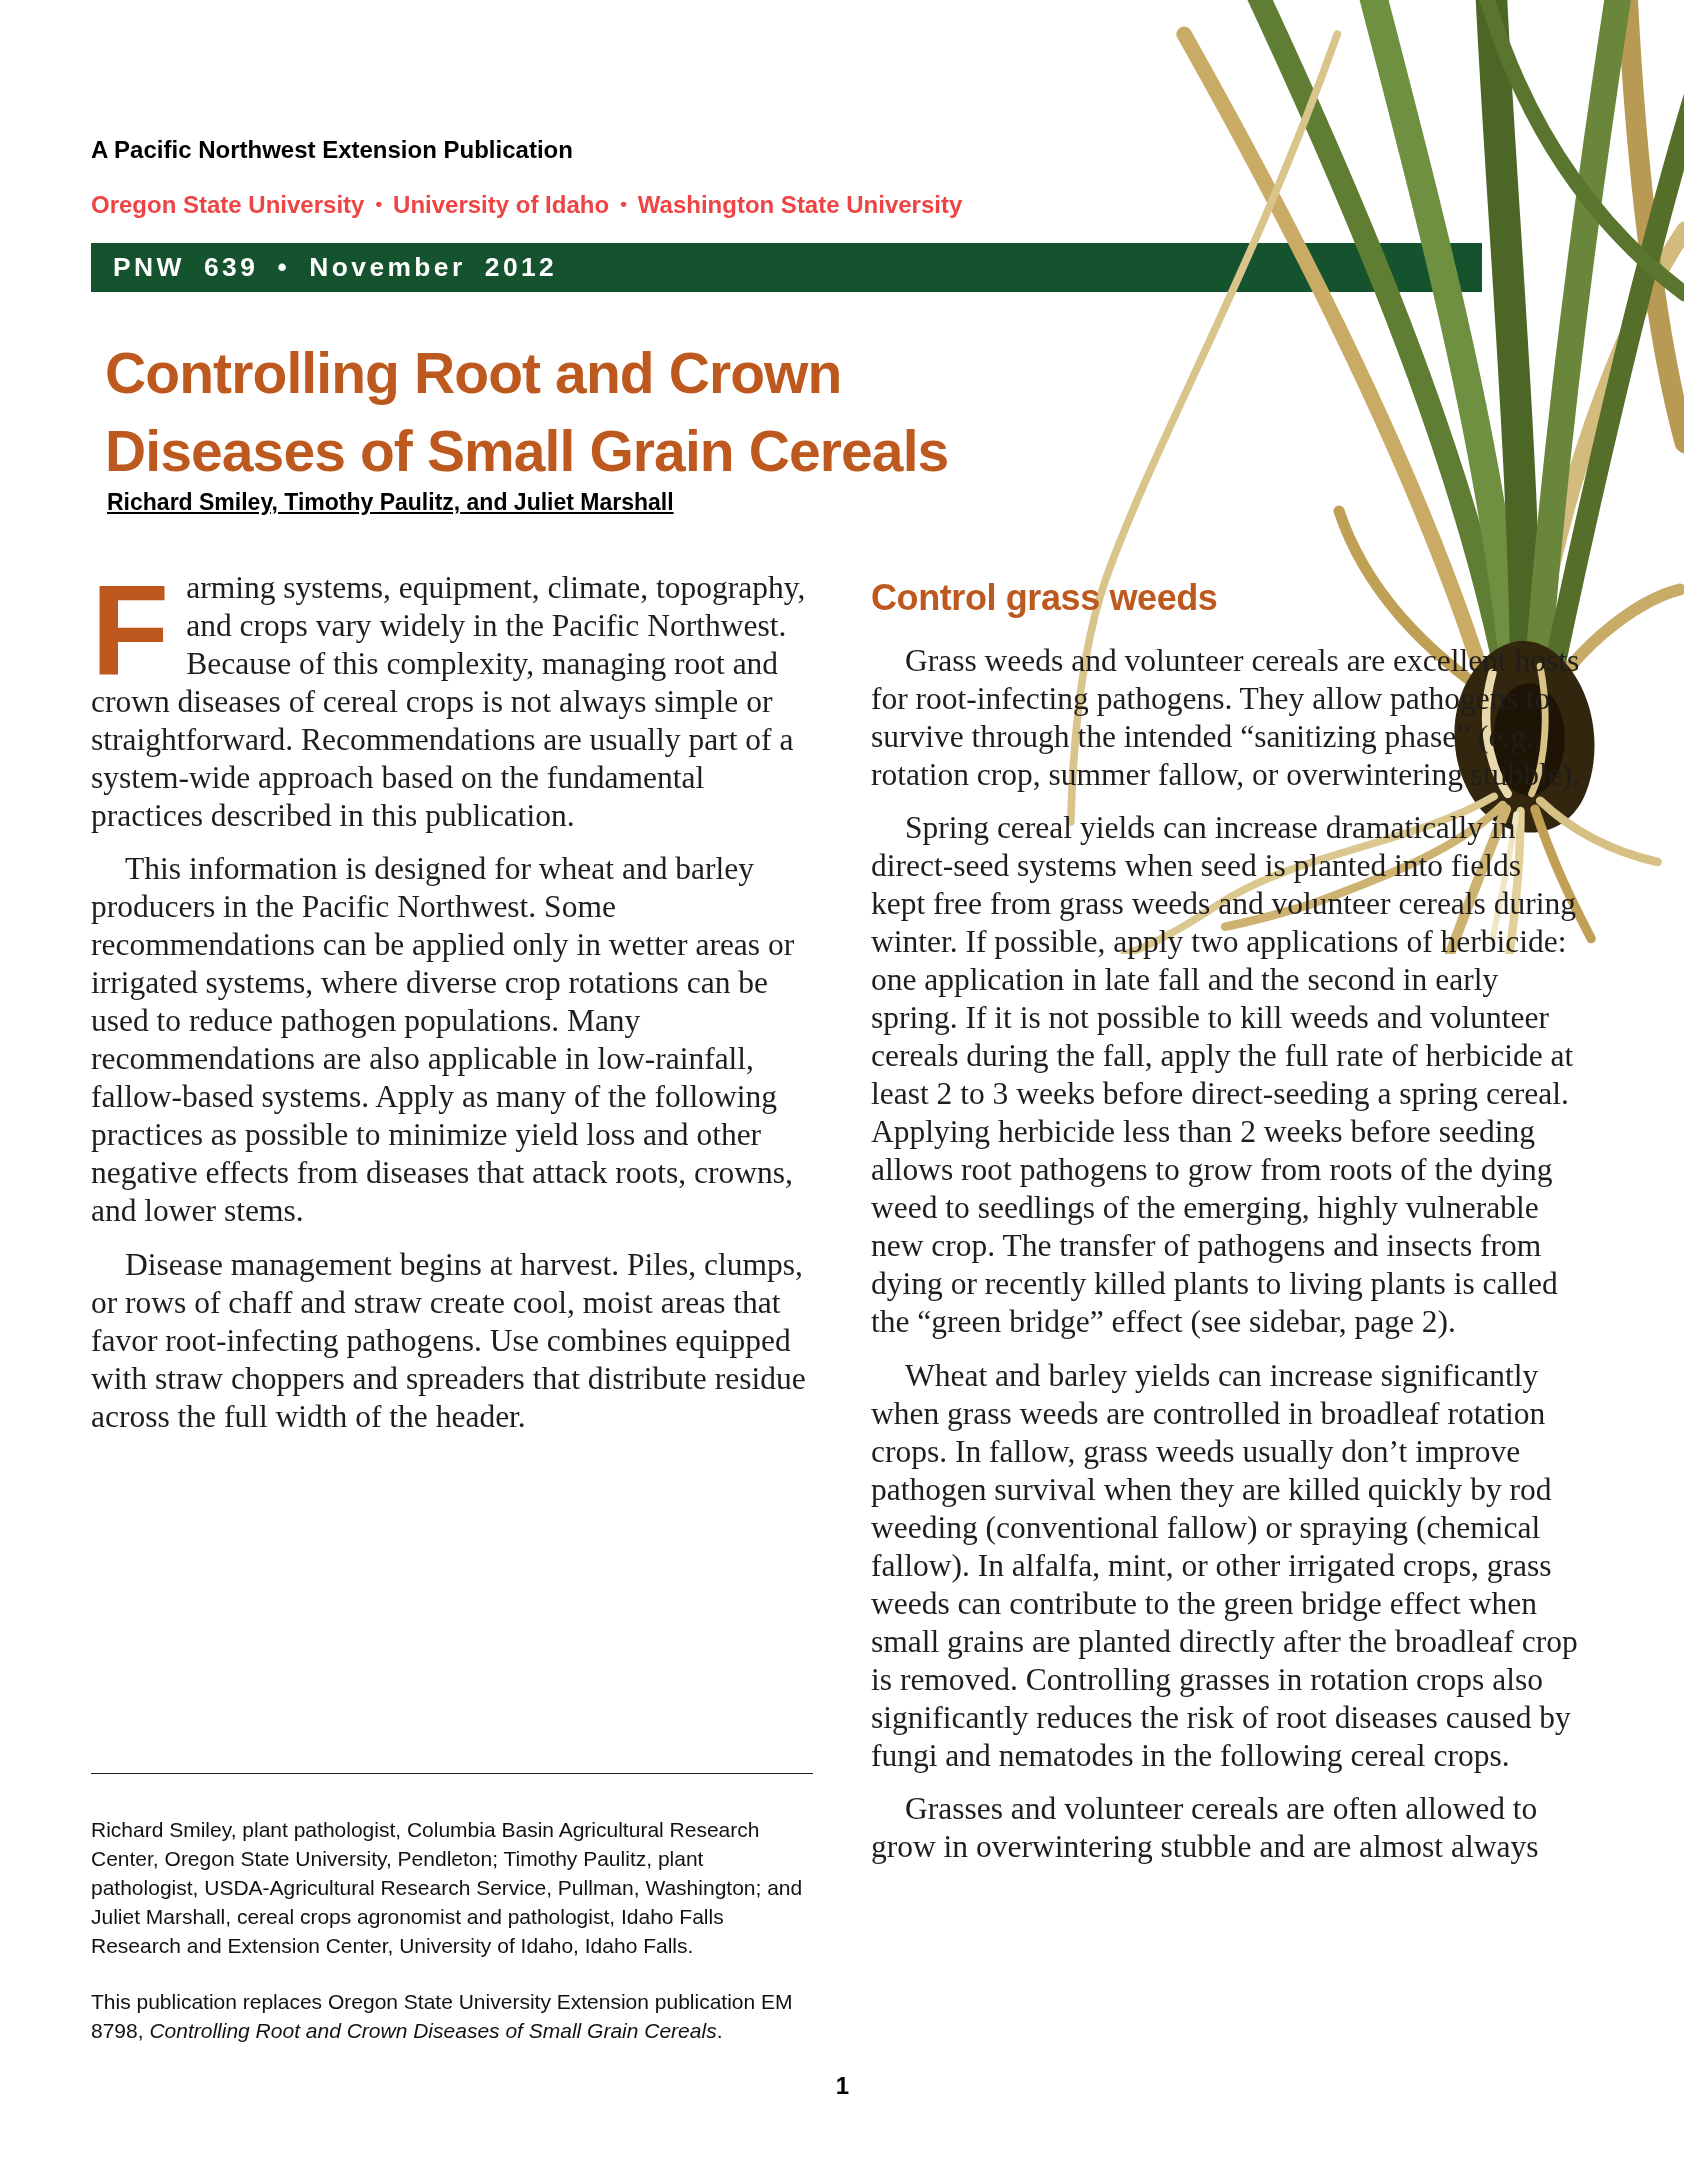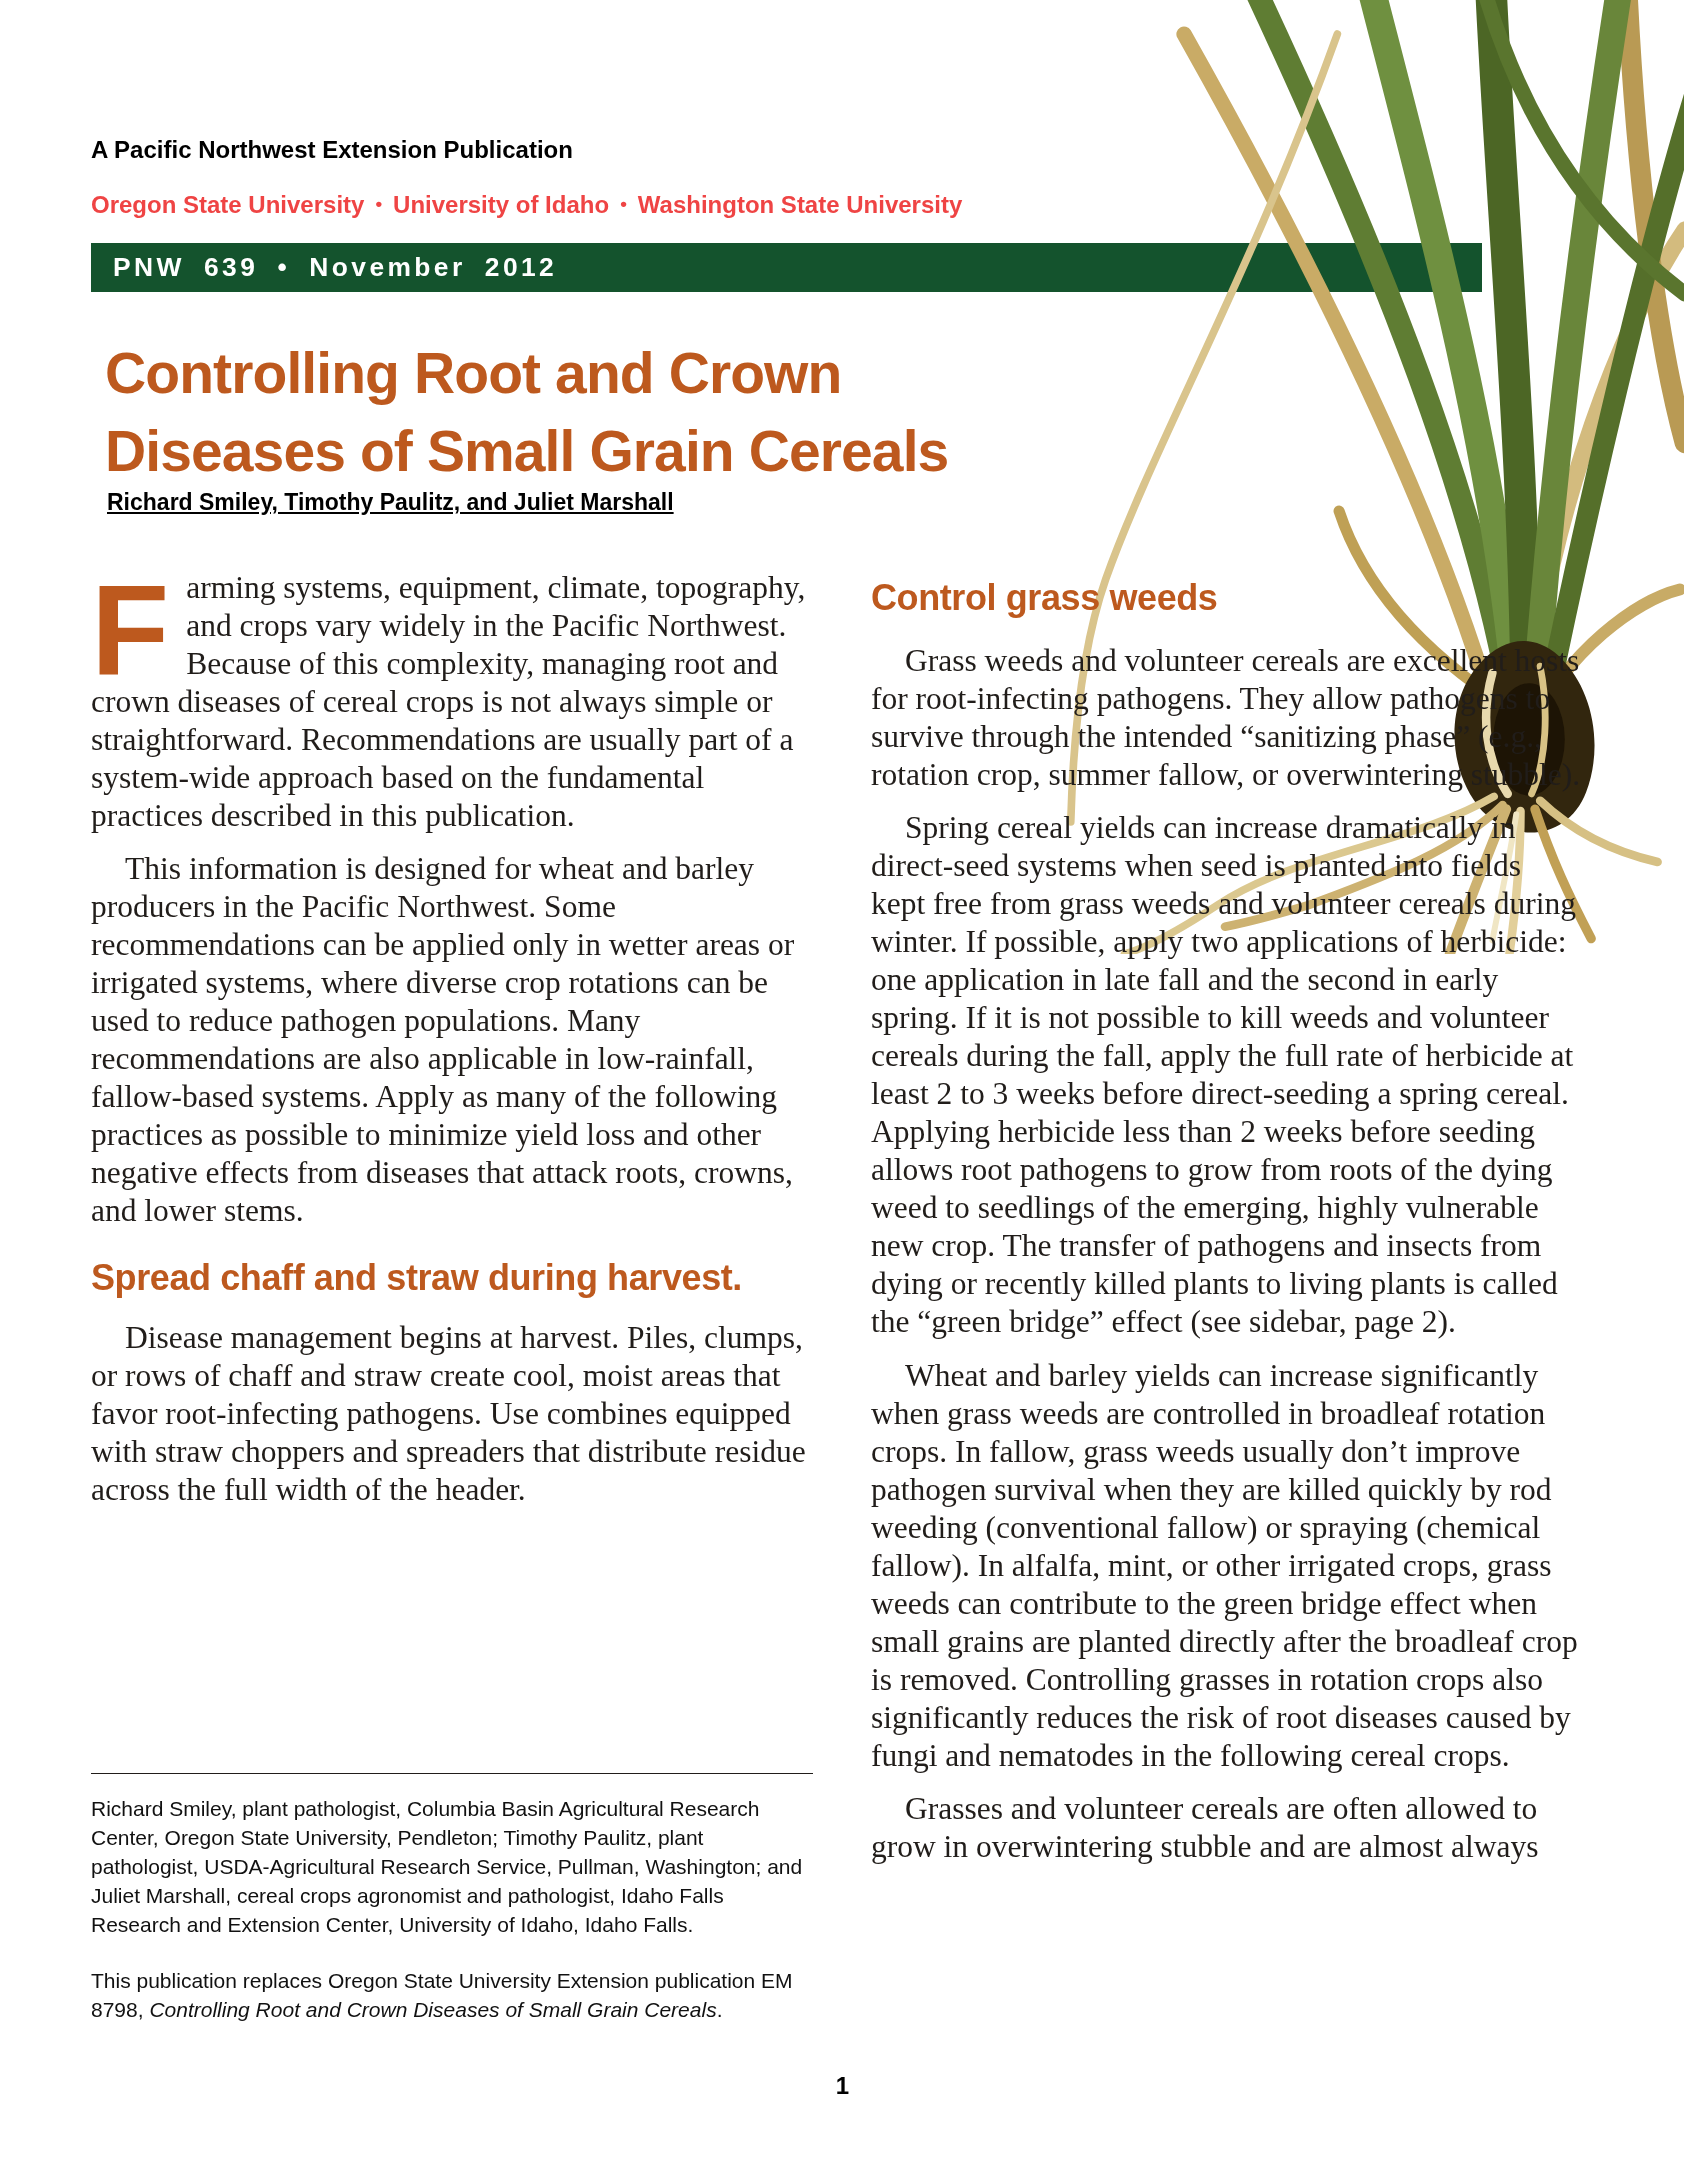--- a/index.html
+++ b/index.html
@@ -30,21 +30,21 @@
   .col-right{left:871px;top:576px;width:712px;}
 
   .h2{font:bold 36px "Liberation Sans",sans-serif;color:#bd591e;line-height:44px;
       margin:25.6px 0 19px 0;letter-spacing:-0.4px;}
   .col-right .h2{margin:0 0 22px 0;}
 
   .dropcap{float:left;font:bold 128px/101px "Liberation Sans",sans-serif;
            color:#bd591e;margin:10.2px 17px 0 0;}
 
   .footnotes{position:absolute;left:91px;top:1773px;width:722px;z-index:3;
-             border-top:1.7px solid #211d1a;padding-top:20px;
+             border-top:1.7px solid #211d1a;padding-top:41px;
              font:21px/29px "Liberation Sans",sans-serif;color:#111;}
   .footnotes p{margin:0 0 27px 0;}
   .fn-italic{font-style:italic;}
 
   .pagenum{position:absolute;left:0;top:2072px;width:1685px;text-align:center;z-index:3;
            font:bold 24px "Liberation Sans",sans-serif;color:#000;}
 
   .roots{position:absolute;left:971px;top:0;width:714px;height:954px;z-index:2;}
 </style>
 </head>
@@ -95,21 +95,20 @@
     <span>Diseases of Small Grain Cereals</span>
   </h1>
 
   <div class="authors">Richard Smiley, Timothy Paulitz, and Juliet Marshall</div>
 
   <div class="col col-left">
     <p>
       <span class="dropcap">F</span><span>arming systems, equipment, climate, topography, and crops vary widely in the Pacific Northwest. Because of this complexity, managing root and crown diseases of cereal crops is not always simple or straightforward. Recommendations are usually part of a system-wide approach based on the fundamental practices described in this publication.</span>
     </p>
     <p class="ind">This information is designed for wheat and barley producers in the Pacific Northwest. Some recommendations can be applied only in wetter areas or irrigated systems, where diverse crop rotations can be used to reduce pathogen populations. Many recommendations are also applicable in low-rainfall, fallow-based systems. Apply as many of the following practices as possible to minimize yield loss and other negative effects from diseases that attack roots, crowns, and lower stems.</p>
-    <div class="h2">Spread chaff and straw during harvest.</div>
     <p class="ind">Disease management begins at harvest. Piles, clumps, or rows of chaff and straw create cool, moist areas that favor root-infecting pathogens. Use combines equipped with straw choppers and spreaders that distribute residue across the full width of the header.</p>
   </div>
 
   <div class="col col-right">
     <div class="h2">
       <span>Control grass weeds</span><br>
     </div>
     <p class="ind">Grass weeds and volunteer cereals are excellent hosts for root-infecting pathogens. They allow pathogens to survive through the intended “sanitizing phase” (e.g., rotation crop, summer fallow, or overwintering stubble).</p>
     <p class="ind">Spring cereal yields can increase dramatically in direct-seed systems when seed is planted into fields kept free from grass weeds and volunteer cereals during winter. If possible, apply two applications of herbicide: one application in late fall and the second in early spring. If it is not possible to kill weeds and volunteer cereals during the fall, apply the full rate of herbicide at least 2 to 3 weeks before direct-seeding a spring cereal. Applying herbicide less than 2 weeks before seeding allows root pathogens to grow from roots of the dying weed to seedlings of the emerging, highly vulnerable new crop. The transfer of pathogens and insects from dying or recently killed plants to living plants is called the “green bridge” effect (see sidebar, page 2).</p>
     <p class="ind">Wheat and barley yields can increase significantly when grass weeds are controlled in broadleaf rotation crops. In fallow, grass weeds usually don’t improve pathogen survival when they are killed quickly by rod weeding (conventional fallow) or spraying (chemical fallow). In alfalfa, mint, or other irrigated crops, grass weeds can contribute to the green bridge effect when small grains are planted directly after the broadleaf crop is removed. Controlling grasses in rotation crops also significantly reduces the risk of root diseases caused by fungi and nematodes in the following cereal crops.</p>

